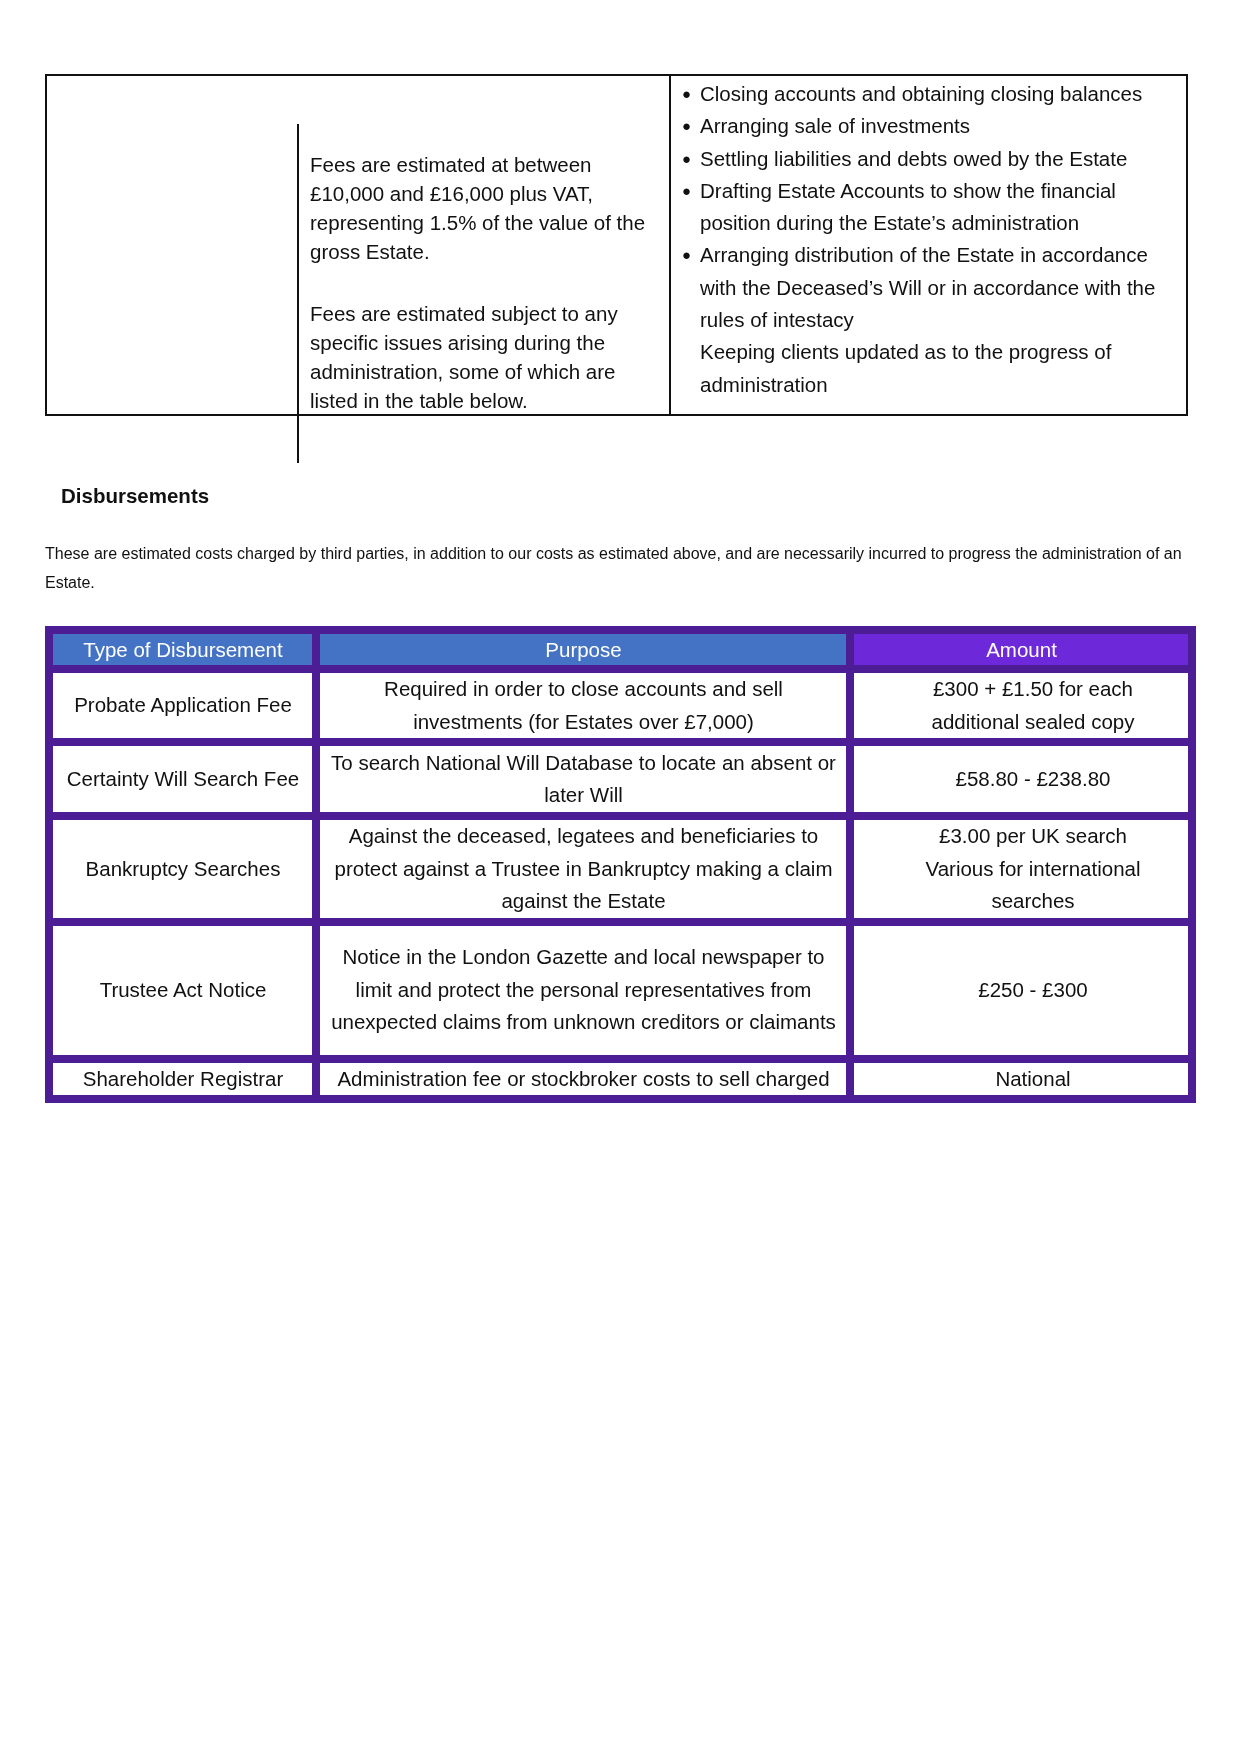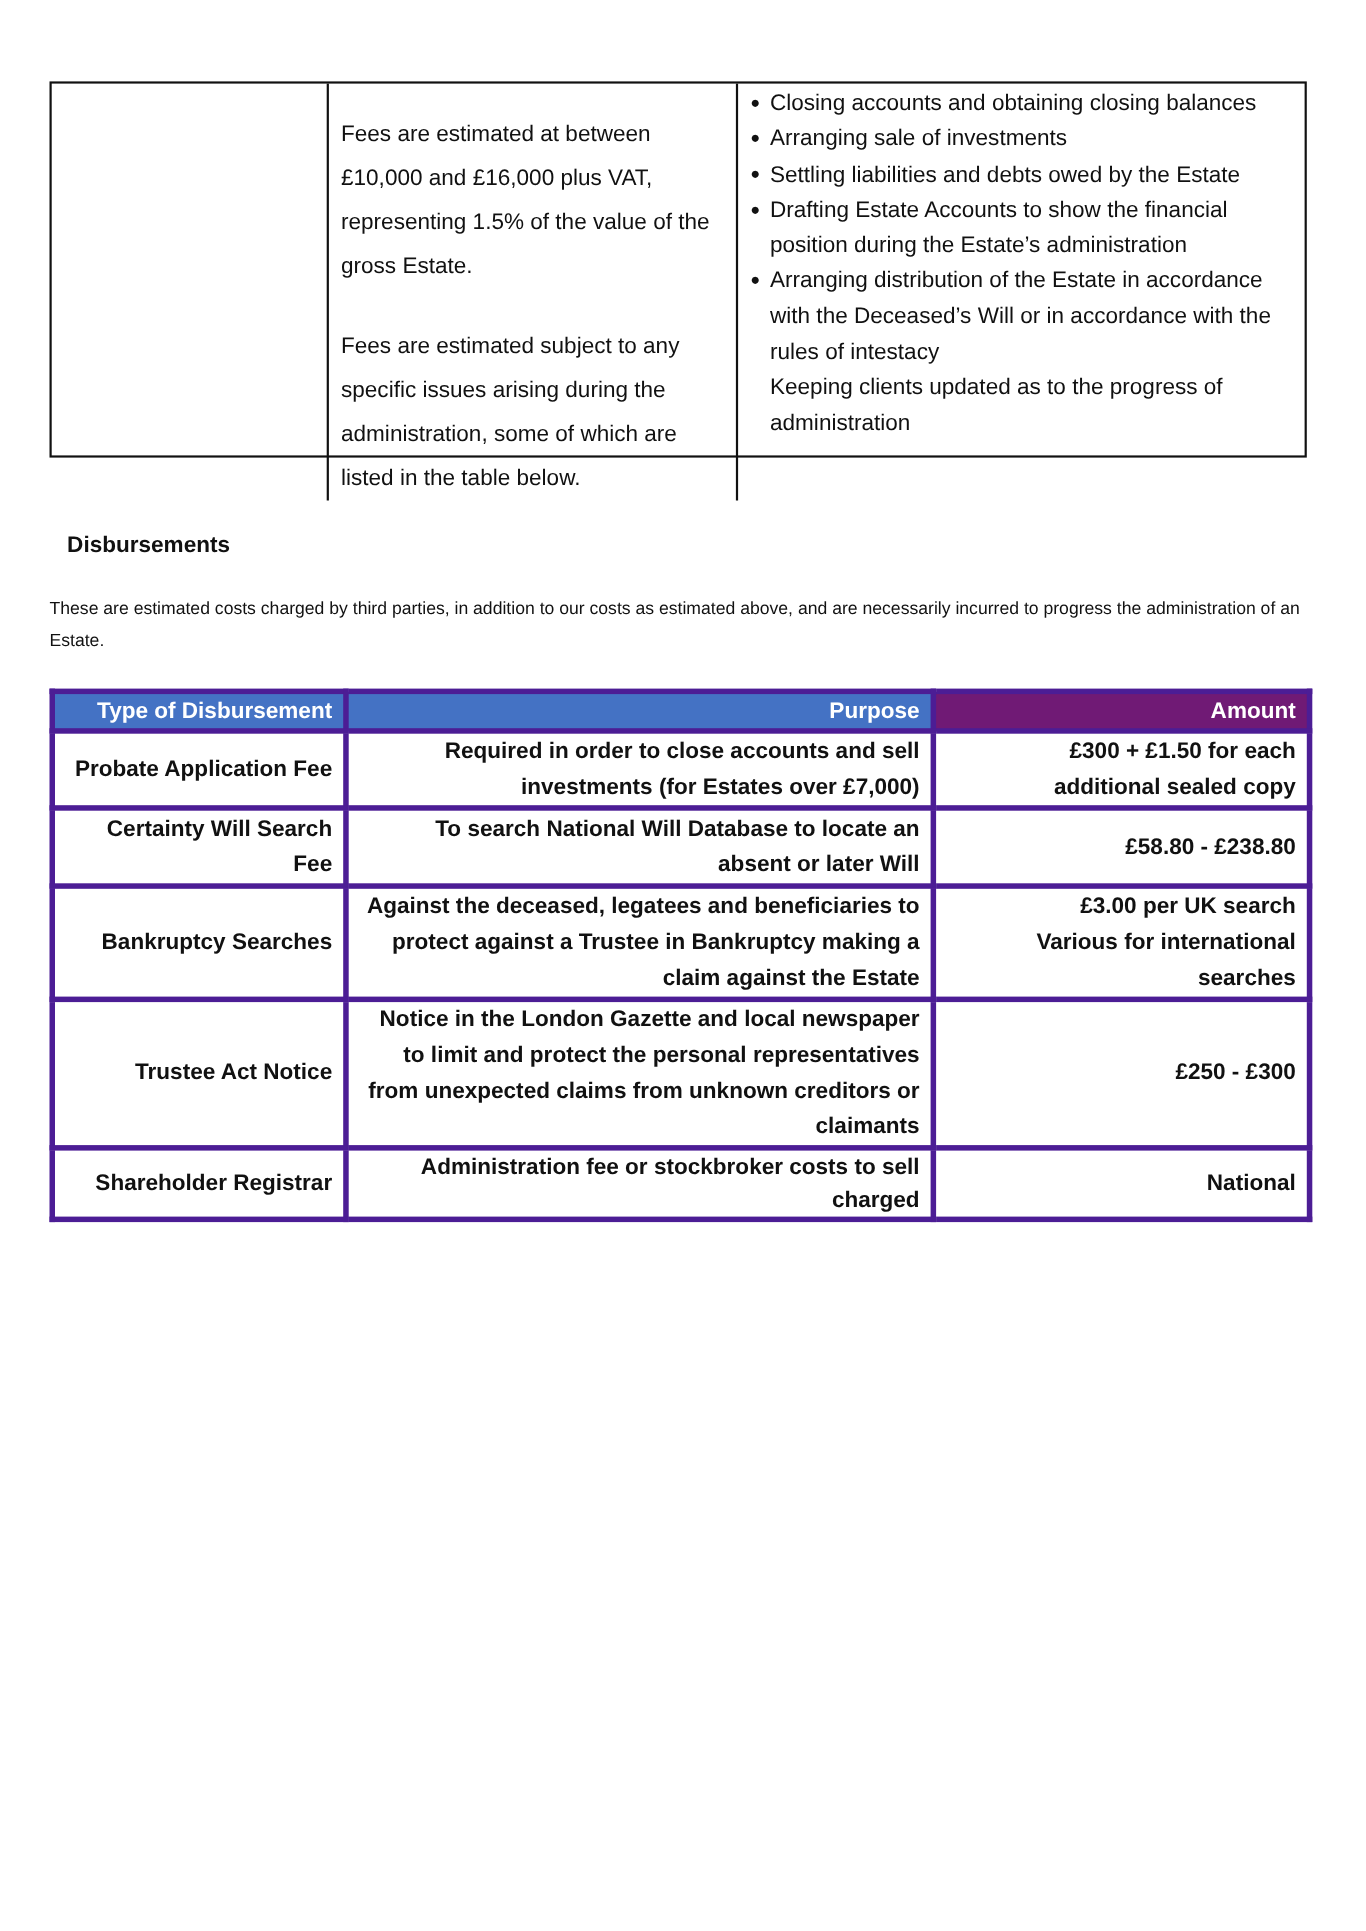--- a/index.html
+++ b/index.html
@@ -37,21 +37,22 @@
     .fee-cell {
       box-sizing: border-box;
       height: 100%;
     }
     .fee-cell + .fee-cell {
       border-left: 2px solid #111111;
     }
     .fee-text {
       padding: 26px 10px 0 11px;
       font-size: 20.5px;
-      line-height: 40px;
+      line-height: 29px;
+      margin-top: 48px;
     }
     .fee-text p {
       margin: 0;
     }
     .fee-text p + p {
       margin-top: 32.5px;
     }
     .work-list {
       list-style: none;
       margin: 0;
@@ -96,26 +97,26 @@
       top: 626px;
       width: 1143px;
       border-collapse: collapse;
       table-layout: fixed;
       font-size: 20.5px;
     }
     .disb-table col.c1 { width: 267px; }
     .disb-table col.c2 { width: 534px; }
     .disb-table col.c3 { width: 342px; }
     .disb-table th, .disb-table td {
-      border: 5px solid #4c1d95;
+      border: 8px solid #4c1d95;
       padding: 0 10px 0 11px;
-      text-align: right;
+      text-align: center;
       vertical-align: middle;
       line-height: 32.5px;
-      font-weight: bold;
+      font-weight: normal;
     }
     .disb-table th {
       background: #4472c4;
       color: #ffffff;
       height: 31px;
       line-height: 29px;
     }
     .disb-table tr.r1 td { height: 63px; }
     .disb-table tr.r2 td { height: 66px; }
     .disb-table tr.r3 td { height: 96px; }
@@ -170,21 +171,21 @@
   <table class="disb-table">
     <colgroup>
       <col class="c1">
         <col class="c2">
         <col class="c3">
     </colgroup>
     <thead>
       <tr>
         <th style="background: rgb(68, 114, 196);">Type of Disbursement</th>
         <th style="background: rgb(68, 114, 196);">Purpose</th>
-        <th style="background: #701a75;">Amount</th>
+        <th style="background: #6d28d9;">Amount</th>
       </tr>
     </thead>
     <tbody>
       <tr class="r1">
         <td>Probate Application Fee</td>
         <td>Required in order to close accounts and sell investments (for Estates over £7,000)</td>
         <td>
           <span class="line">£300 + £1.50 for each additional sealed copy</span>
         </td>
       </tr>

